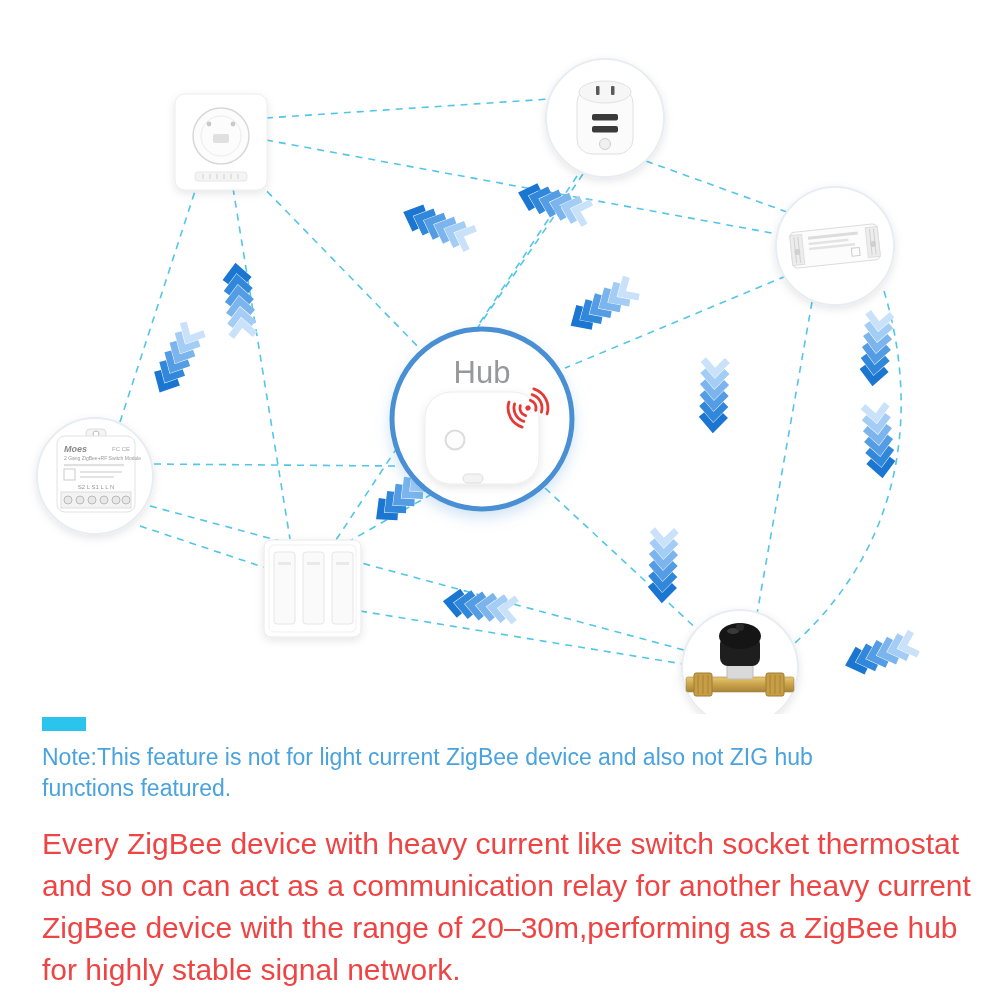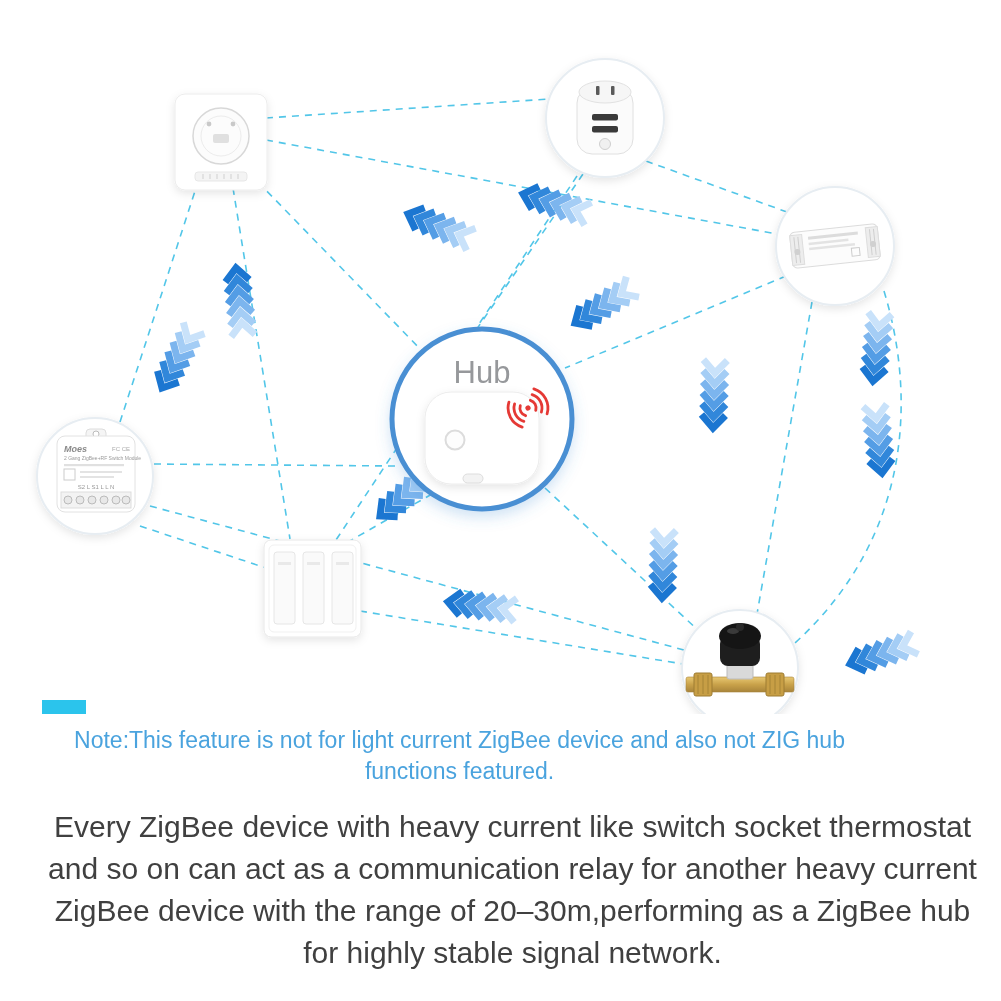--- a/index.html
+++ b/index.html
@@ -1,23 +1,23 @@
 <!DOCTYPE html>
 <html><head>
 <meta charset="utf-8">
 <style>
   html,body{margin:0;padding:0;background:#fff;}
   .page{position:relative;width:1001px;height:1001px;background:#fff;overflow:hidden;
         font-family:"Liberation Sans",sans-serif;margin-top:36px;}
   svg text{font-family:"Liberation Sans",sans-serif;}
   .lk{stroke:#3fc0e6;stroke-width:1.6;stroke-dasharray:7 6;fill:none;stroke-opacity:.9;}
-  .text-wrap{position:absolute;left:42px;top:664px;width:943px;text-align:center;}
+  .text-wrap{position:absolute;left:42px;top:681px;width:943px;}
   .accent-bar{width:44px;height:14px;background:#2bc4ec;}
   .note{margin:11px 0 0;font-size:23px;line-height:1.33;color:#4aa3de;max-width:835px;}
-  .body-text{margin:20px 0 0;font-size:30px;line-height:1.40;color:#404040;max-width:941px;}
+  .body-text{margin:20px 0 0;font-size:30px;line-height:1.40;color:#ef4444;max-width:941px;}
 </style>
 </head>
 <body>
 
 <div class="page">
 
 <svg width="1001" height="678" viewBox="0 0 1001 678">
   <defs>
     <filter id="soft" x="-40%" y="-40%" width="180%" height="180%">
       <feDropShadow dx="0" dy="3" stdDeviation="4" flood-color="#000000" flood-opacity="0.10"></feDropShadow>

